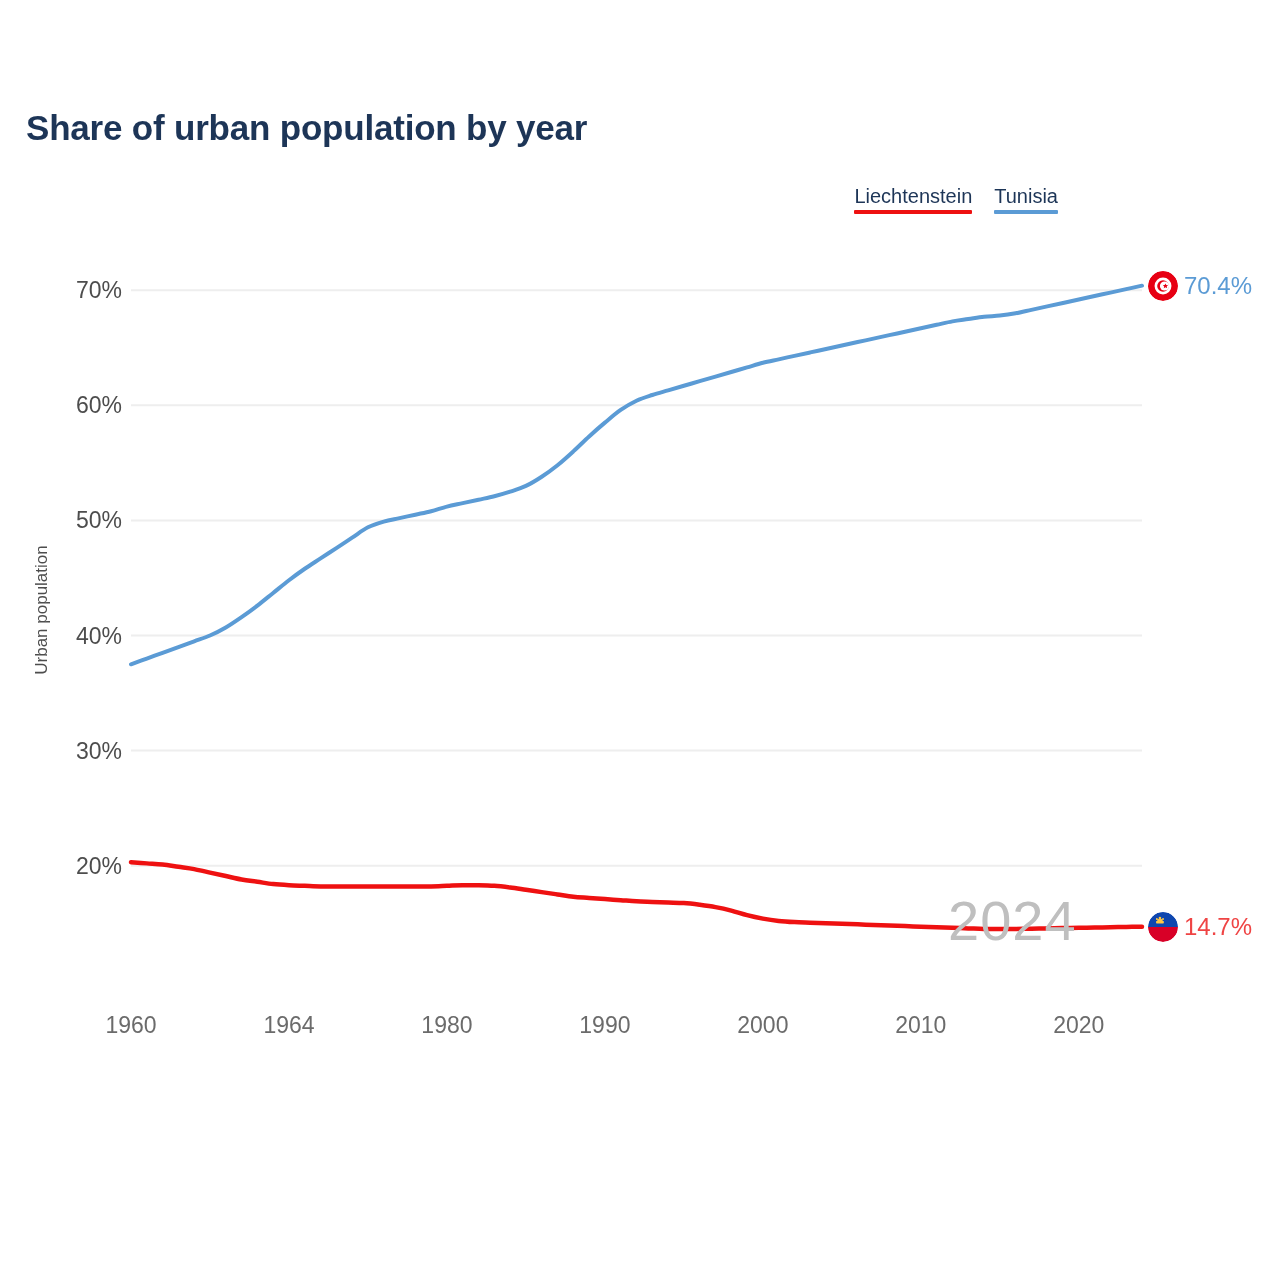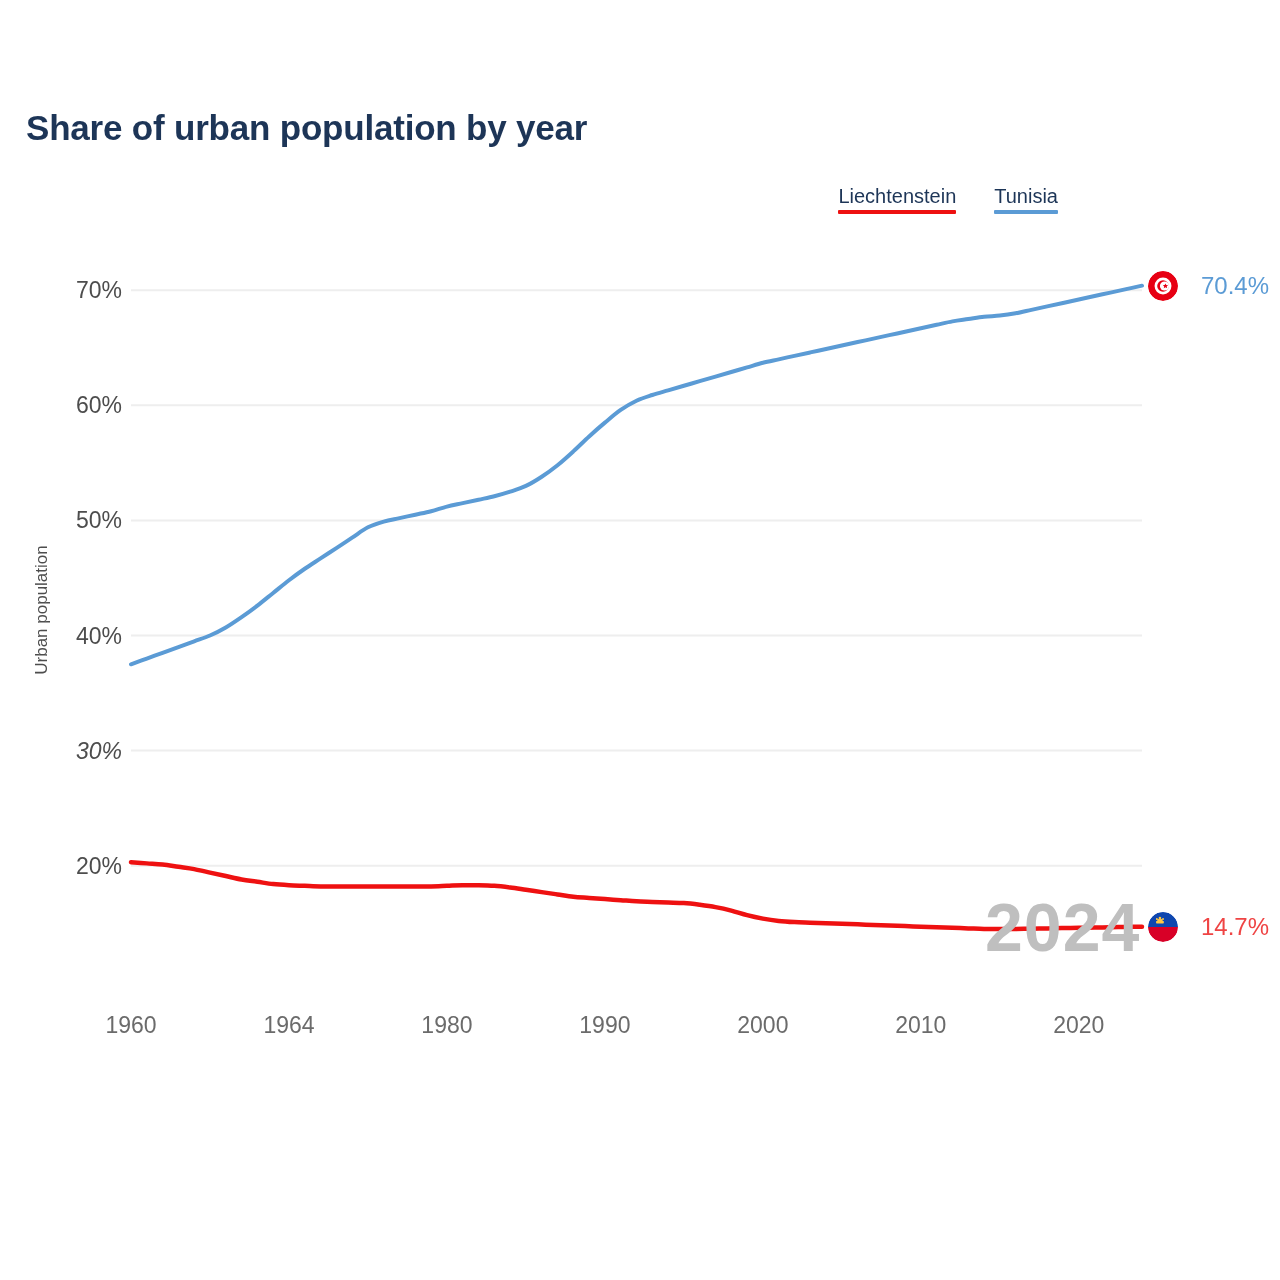--- a/index.html
+++ b/index.html
@@ -33,21 +33,21 @@
     letter-spacing: -0.2px;
     white-space: nowrap;
   }
 
   
   .legend {
     position: absolute;
     right: 26px;
     top: 184px;
     display: flex;
-    gap: 38px;
+    gap: 22px;
     align-items: flex-start;
   }
   .legend-item {
     display: flex;
     flex-direction: column;
     align-items: center;
     cursor: pointer;
   }
   .legend-label {
     font-size: 20px;
@@ -101,34 +101,33 @@
     margin-left: -60px;
     text-align: center;
     font-size: 23px;
     color: #6b6b6b;
   }
 
   .watermark {
     position: absolute;
     left: 948px;
     top: 893px;
-    font-size: 68px;
-    font-weight: bold;
+    font-size: 56px;
+    font-weight: normal;
     color: #bfbfbf;
     letter-spacing: 1px;
     line-height: 1;
-    margin-left: 37px;
   }
 
   
   .endpoint {
     position: absolute;
     display: flex;
     align-items: center;
-    gap: 23px;
+    gap: 6px;
     transform: translateY(-50%);
   }
   .flag-badge {
     width: 30px;
     height: 30px;
     border-radius: 50%;
     overflow: hidden;
     position: relative;
     flex: 0 0 auto;
   }
@@ -165,21 +164,21 @@
       <span class="legend-rule" id="legend-rule-1" style="background: rgb(91, 155, 213);"></span>
     </div>
   </div>
 
   <div class="plot">
 
     <div class="y-axis-title">Urban population</div>
 
     <div id="ytick-layer">
         <div class="ytick" style="top: 865.675px;">20%</div>
-        <div class="ytick" style="top: 750.595px; font-style: italic;">30%</div>
+        <div class="ytick" style="top: 750.595px;">30%</div>
         <div class="ytick" style="top: 635.516px;">40%</div>
         <div class="ytick" style="top: 520.437px;">50%</div>
         <div class="ytick" style="top: 405.357px;">60%</div>
         <div class="ytick" style="top: 290.278px;">70%</div>
       </div>
     <div id="xtick-layer">
         <div class="xtick" style="left: 131px;">1960</div>
         <div class="xtick" style="left: 288.969px;">1964</div>
         <div class="xtick" style="left: 446.938px;">1980</div>
         <div class="xtick" style="left: 604.906px;">1990</div>

